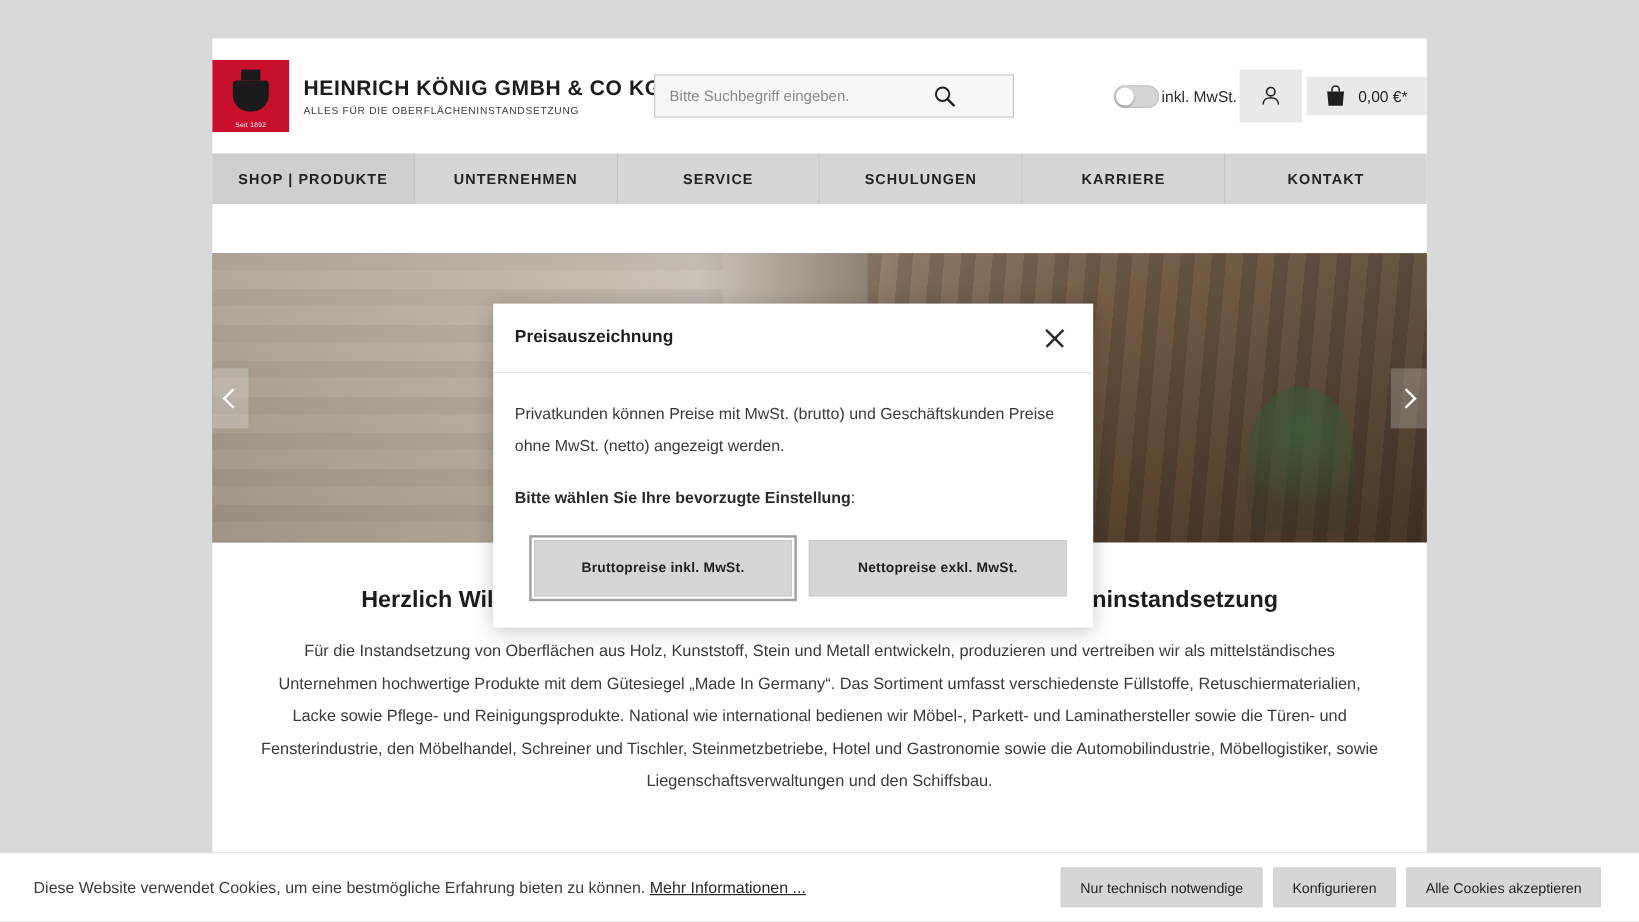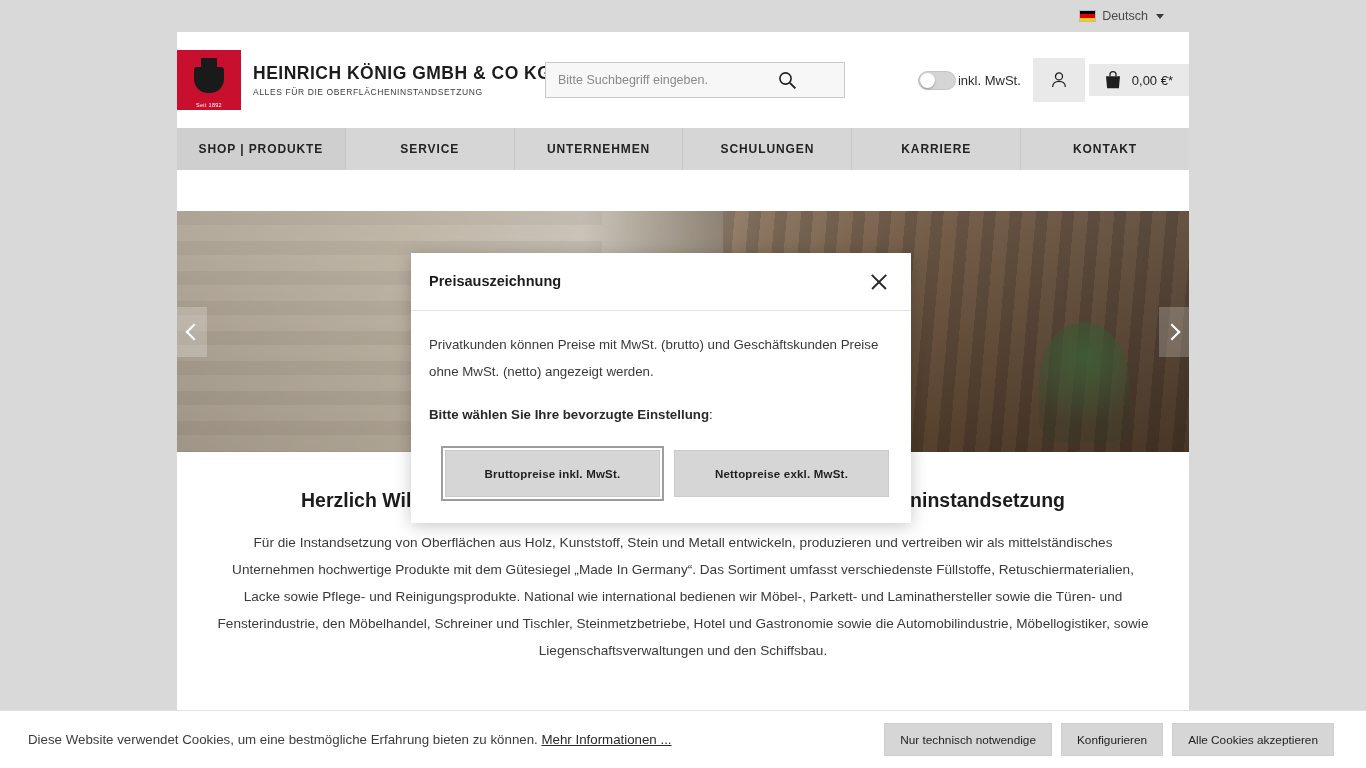--- a/index.html
+++ b/index.html
@@ -135,21 +135,21 @@
     display: flex; align-items: center; justify-content: center;
   }
 
   .header-right {
     margin-left: auto;
     display: flex; align-items: center; gap: 0;
     padding-right: 0;
   }
   .vat-toggle-wrap {
     display: flex; align-items: center; gap: 2px;
-    margin-right: 12px;
+    margin-right: 2px;
   }
   .switch {
     width: 38px; height: 19px;
     border-radius: 10px;
     background: #d5d5d5;
     border: 1px solid #c4c4c4;
     position: relative;
     cursor: pointer;
     flex: none;
   }
@@ -394,27 +394,20 @@
     color: #1f1f1f;
     cursor: pointer;
     font-family: "Liberation Sans", sans-serif;
   }
 </style>
 </head>
 <body>
 
 <div class="page">
 
-  <div class="topbar">
-    <div class="lang">
-      <span class="flag"></span>
-      <span>Deutsch</span>
-      <span class="caret-down"></span>
-    </div>
-  </div>
 
   <div class="shell">
 
     <div class="header">
 
       <div class="logo-block">
         <div class="logo-mark">
           <div class="glyph"></div>
           <div class="since">Seit 1892</div>
         </div>
@@ -454,22 +447,22 @@
             <path d="M3 6.2h14l-1.1 12H4.1z" fill="#1f1f1f"></path>
             <path d="M7 6.2V4.6a3 3 0 0 1 6 0v1.6" fill="none" stroke="#1f1f1f" stroke-width="1.3"></path>
           </svg>
           <span class="cart-total">0,00 €*</span>
         </div>
       </div>
     </div>
 
     <div class="nav">
       <div class="nav-item active">SHOP | PRODUKTE</div>
+      <div class="nav-item">UNTERNEHMEN</div>
       <div class="nav-item">SERVICE</div>
-      <div class="nav-item">UNTERNEHMEN</div>
       <div class="nav-item">SCHULUNGEN</div>
       <div class="nav-item">KARRIERE</div>
       <div class="nav-item">KONTAKT</div>
     </div>
 
     <div class="hero">
       <div class="hero-img"></div>
       <div class="hero-blob"></div>
       <div class="hero-plant"></div>
       <div class="hero-arrow left">

